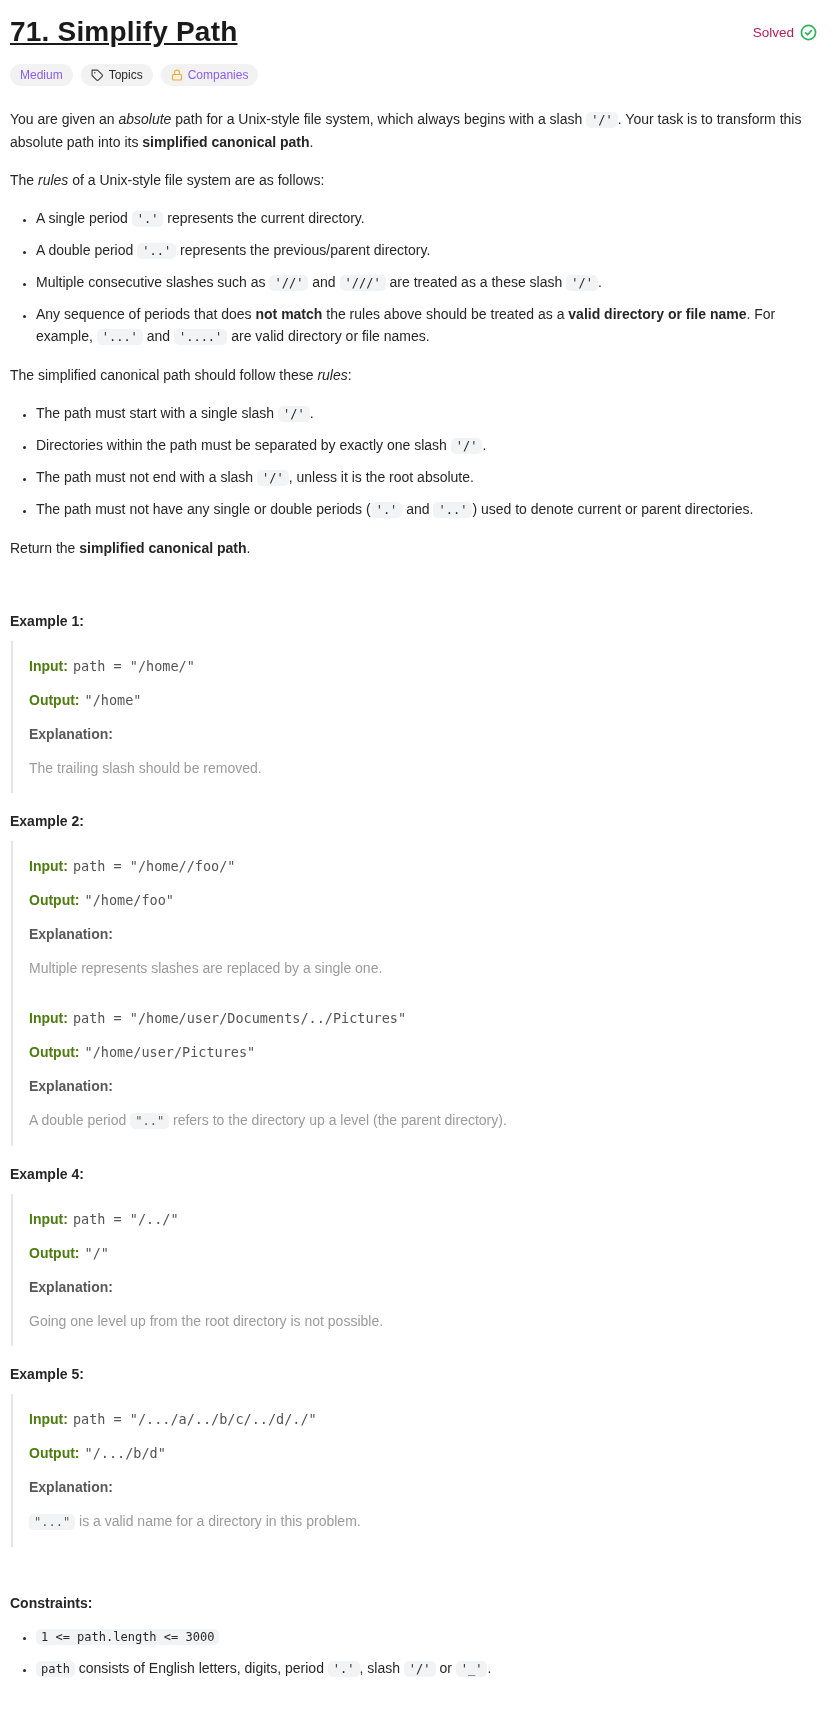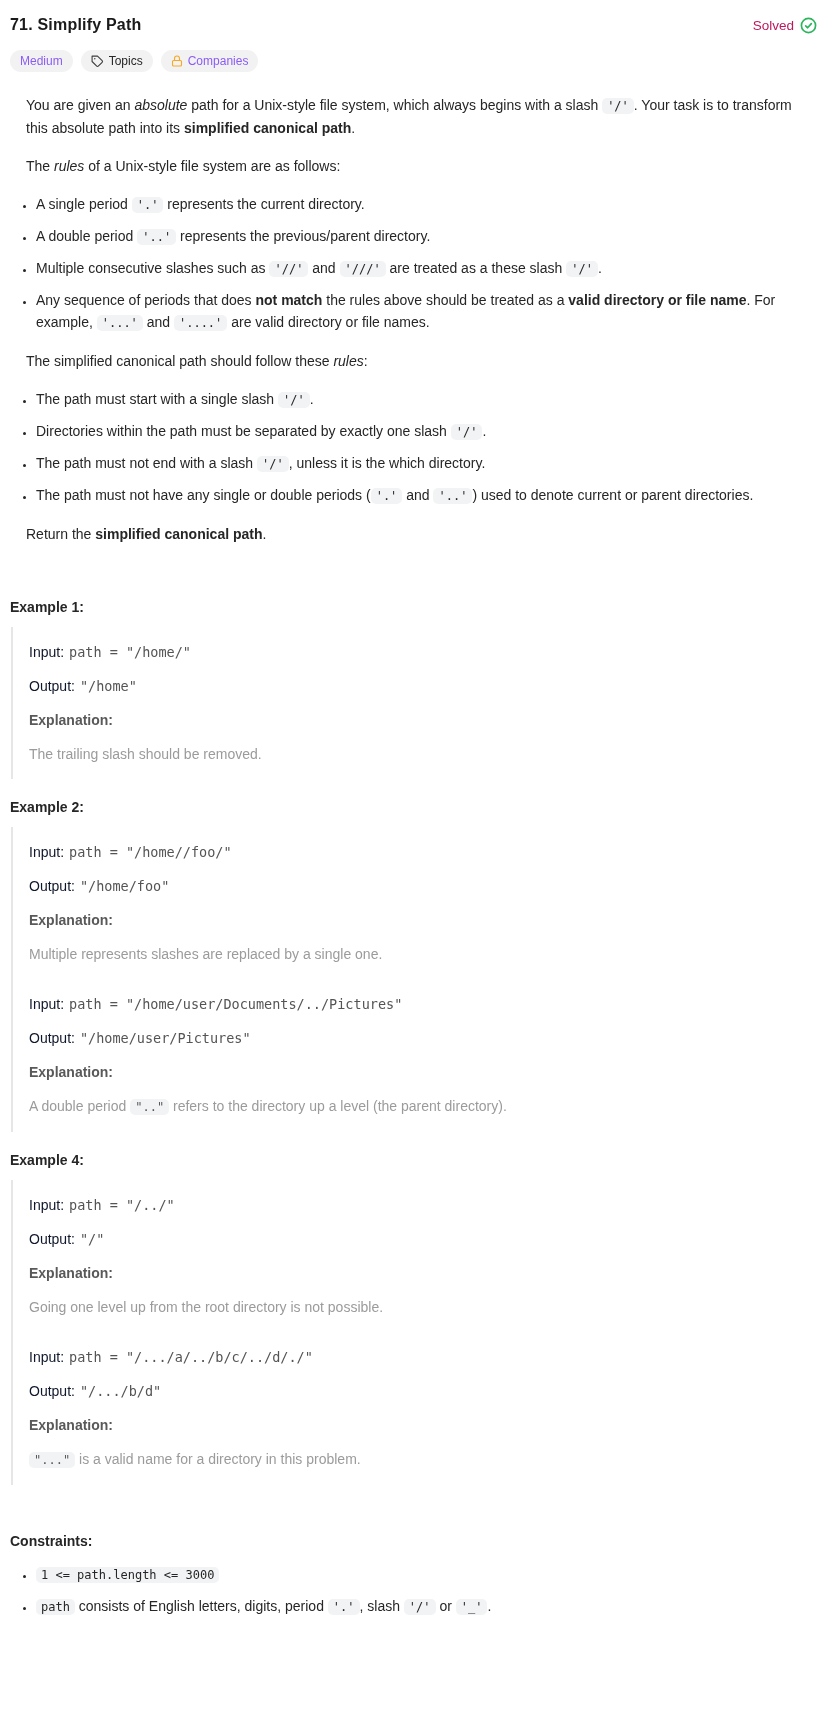--- a/index.html
+++ b/index.html
@@ -12,24 +12,25 @@
     padding: 16px 18px 40px 10px;
   }
   
   .title-row {
     display: flex;
     align-items: center;
     justify-content: space-between;
     margin-bottom: 16px;
   }
   .page-title {
-    font-size: 16px;
+    font-size: 28px;
     font-weight: 600;
     color: #1a1a1a;
     letter-spacing: 0.2px;
+    text-decoration: underline;
   }
   .solved-wrap {
     display: inline-flex;
     align-items: center;
     gap: 6px;
     font-size: 13.5px;
     color: #be185d;
   }
   .solved-wrap svg { display: block; }
   .badge-row {
@@ -51,21 +52,21 @@
     cursor: pointer;
     border: none;
     font-family: "Liberation Sans", sans-serif;
   }
   .pill.amber { color: #8b5cf6; }
   .pill svg { display: block; }
   
   .desc p {
     font-size: 14px;
     line-height: 22px;
-    margin: 16px 16px;
+    margin: 16px 0;
   }
   .desc em { font-style: italic; }
   .desc strong { font-weight: 700; }
   ul.rules {
     margin: 16px 0 16px 0;
     padding-left: 26px;
   }
   ul.rules li {
     font-size: 14px;
     line-height: 22px;
@@ -93,21 +94,21 @@
   .ex-block {
     border-left: 2px solid #e6e6e6;
     margin-left: 1px;
     padding: 2px 0 2px 16px;
   }
   .ex-line {
     font-size: 14px;
     line-height: 22px;
     margin: 12px 0;
   }
-  .io-label { font-weight: 400; color: #0f172a; margin-right: 5px; }
+  .io-label { font-weight: 700; color: #4d7c0f; margin-right: 5px; }
   .io-mono {
     font-family: "DejaVu Sans Mono", monospace;
     font-size: 13.5px;
     color: #545454;
   }
   .expl-label { font-weight: 700; color: #595959; }
   .ex-expl { color: #9b9b9b; }
   .ex-expl code.chip { color: #595959; }
   
   .constraints-h {
@@ -171,21 +172,21 @@
   <ul class="rules">
     <li><span>A single period </span><code class="chip">'.'</code><span> represents the current directory.</span></li>
     <li><span>A double period </span><code class="chip">'..'</code><span> represents the previous/parent directory.</span></li>
     <li><span>Multiple consecutive slashes such as </span><code class="chip">'//'</code><span> and </span><code class="chip">'///'</code><span> are treated as a these slash </span><code class="chip">'/'</code><span>.</span></li>
     <li><span>Any sequence of periods that does </span><strong>not match</strong><span> the rules above should be treated as a </span><strong>valid directory or file name</strong><span>. For example, </span><code class="chip">'...'</code><span> and </span><code class="chip">'....'</code><span> are valid directory or file names.</span></li>
   </ul>
   <p><span>The simplified canonical path should follow these </span><em>rules</em><span>:</span></p>
   <ul class="rules">
     <li><span>The path must start with a single slash </span><code class="chip">'/'</code><span>.</span></li>
     <li><span>Directories within the path must be separated by exactly one slash </span><code class="chip">'/'</code><span>.</span></li>
-    <li><span>The path must not end with a slash </span><code class="chip">'/'</code><span>, unless it is the which directory.</span></li>
+    <li><span>The path must not end with a slash </span><code class="chip">'/'</code><span>, unless it is the root absolute.</span></li>
     <li><span>The path must not have any single or double periods (</span><code class="chip">'.'</code><span> and </span><code class="chip">'..'</code><span>) used to denote current or parent directories.</span></li>
   </ul>
   <p><span>Return the </span><strong>simplified canonical path</strong><span>.</span></p>
 </div>
 
 <div class="spacer-38"></div>
 
 <div>
 
   <h4 class="ex-h" style="margin-top:0">Example 1:</h4>
@@ -212,20 +213,21 @@
   </div>
 
   <h4 class="ex-h">Example 4:</h4>
   <div class="ex-block">
     <p class="ex-line"><strong class="io-label">Input:</strong><span class="io-mono">path = "/../"</span></p>
     <p class="ex-line"><strong class="io-label">Output:</strong><span class="io-mono">"/"</span></p>
     <p class="ex-line"><strong class="expl-label">Explanation:</strong></p>
     <p class="ex-line ex-expl"><span>Going one level up from the root directory is not possible.</span></p>
   </div>
 
+  <h4 class="ex-h">Example 5:</h4>
   <div class="ex-block">
     <p class="ex-line"><strong class="io-label">Input:</strong><span class="io-mono">path = "/.../a/../b/c/../d/./"</span></p>
     <p class="ex-line"><strong class="io-label">Output:</strong><span class="io-mono">"/.../b/d"</span></p>
     <p class="ex-line"><strong class="expl-label">Explanation:</strong></p>
     <p class="ex-line ex-expl"><code class="chip">"..."</code><span> is a valid name for a directory in this problem.</span></p>
   </div>
 
 </div>
 
 <div class="spacer-30"></div>

